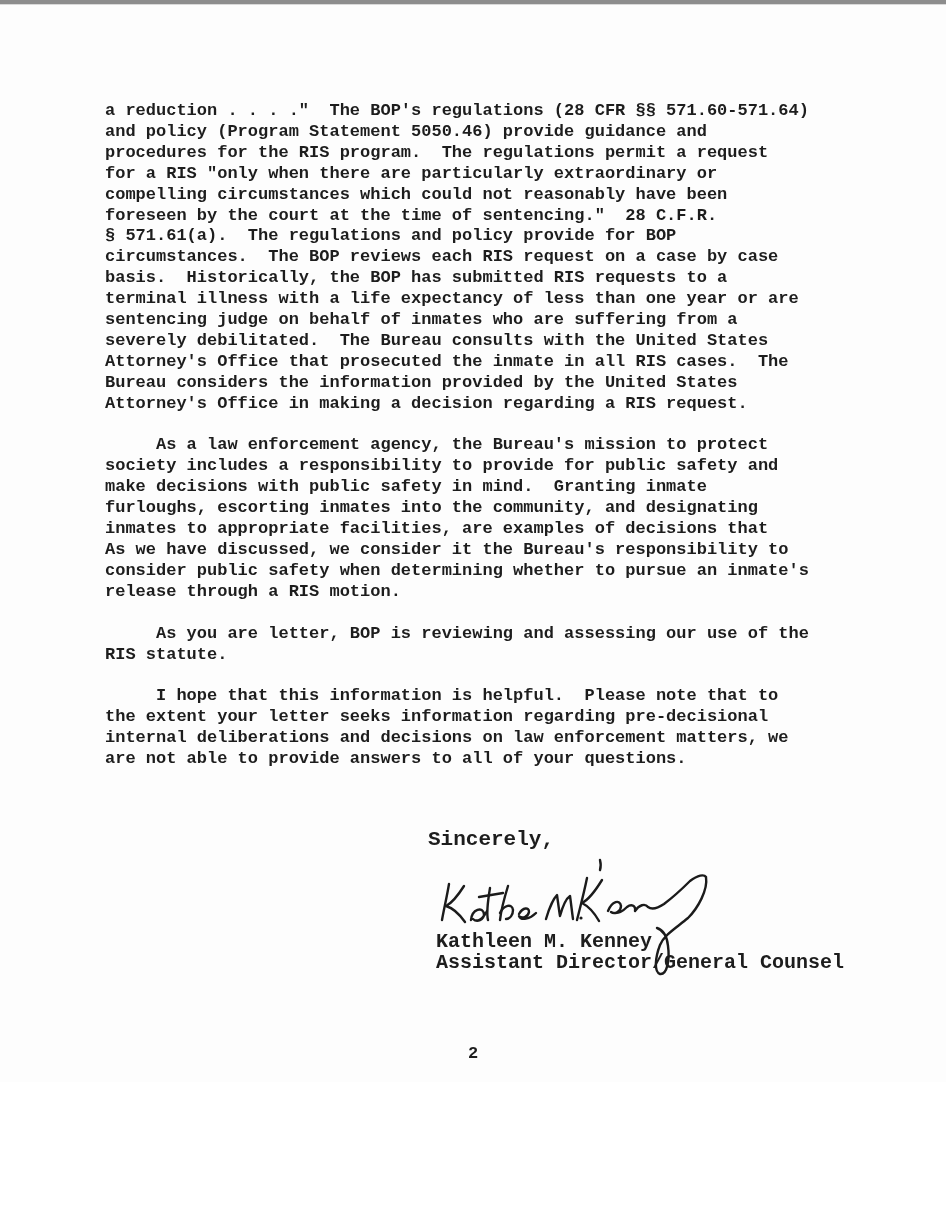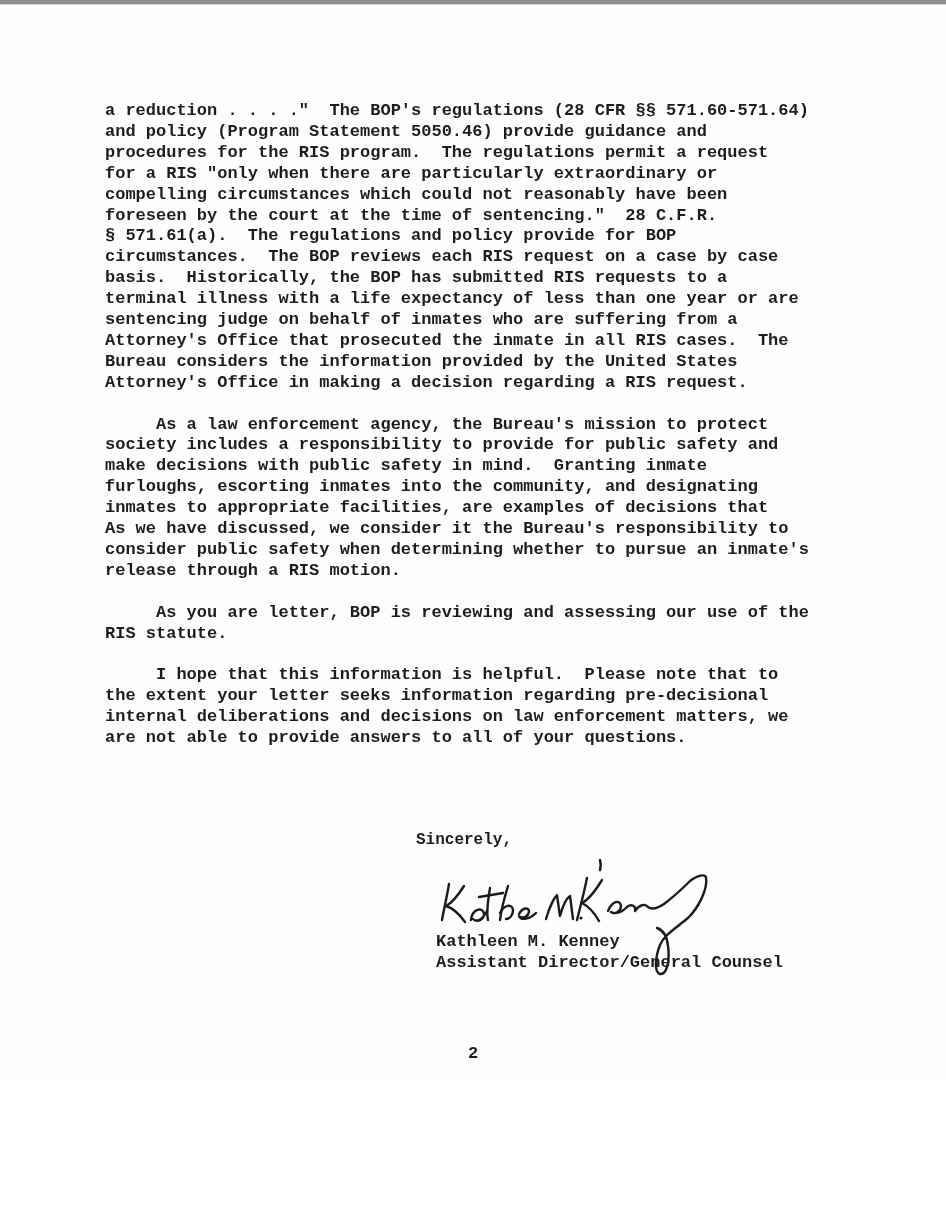--- a/index.html
+++ b/index.html
@@ -29,38 +29,38 @@
     top: 101px;
     width: 780px;
     font-size: 17px;
     line-height: 20.9px;
     font-weight: 600;
   }
   .para { margin: 0 0 20.9px 0; }
   .line { white-space: pre; }
   .closing {
     position: absolute;
-    left: 416px;
+    left: 428px;
     top: 830px;
-    font-size: 16px;
+    font-size: 21px;
     line-height: 20.9px;
     font-weight: 600;
   }
   .signature-svg {
     position: absolute;
     left: 424px;
     top: 853px;
     width: 290px;
     height: 130px;
   }
   .signer {
     position: absolute;
     left: 436px;
     top: 932px;
-    font-size: 17px;
+    font-size: 20px;
     line-height: 20.9px;
     font-weight: 600;
   }
   .pagenum {
     position: absolute;
     top: 1044px;
     left: 0;
     width: 100%;
     text-align: center;
     font-size: 17px;
@@ -89,20 +89,21 @@
         <div class="line">and policy (Program Statement 5050.46) provide guidance and</div>
         <div class="line">procedures for the RIS program.  The regulations permit a request</div>
         <div class="line">for a RIS "only when there are particularly extraordinary or</div>
         <div class="line">compelling circumstances which could not reasonably have been</div>
         <div class="line">foreseen by the court at the time of sentencing."  28 C.F.R.</div>
         <div class="line">§ 571.61(a).  The regulations and policy provide for BOP</div>
         <div class="line">circumstances.  The BOP reviews each RIS request on a case by case</div>
         <div class="line">basis.  Historically, the BOP has submitted RIS requests to a</div>
         <div class="line">terminal illness with a life expectancy of less than one year or are</div>
         <div class="line">sentencing judge on behalf of inmates who are suffering from a</div>
+        <div class="line">severely debilitated.  The Bureau consults with the United States</div>
         <div class="line">Attorney's Office that prosecuted the inmate in all RIS cases.  The</div>
         <div class="line">Bureau considers the information provided by the United States</div>
         <div class="line">Attorney's Office in making a decision regarding a RIS request.</div>
       </div>
       <div class="para">
         <div class="line">     As a law enforcement agency, the Bureau's mission to protect</div>
         <div class="line">society includes a responsibility to provide for public safety and</div>
         <div class="line">make decisions with public safety in mind.  Granting inmate</div>
         <div class="line">furloughs, escorting inmates into the community, and designating</div>
         <div class="line">inmates to appropriate facilities, are examples of decisions that</div>

